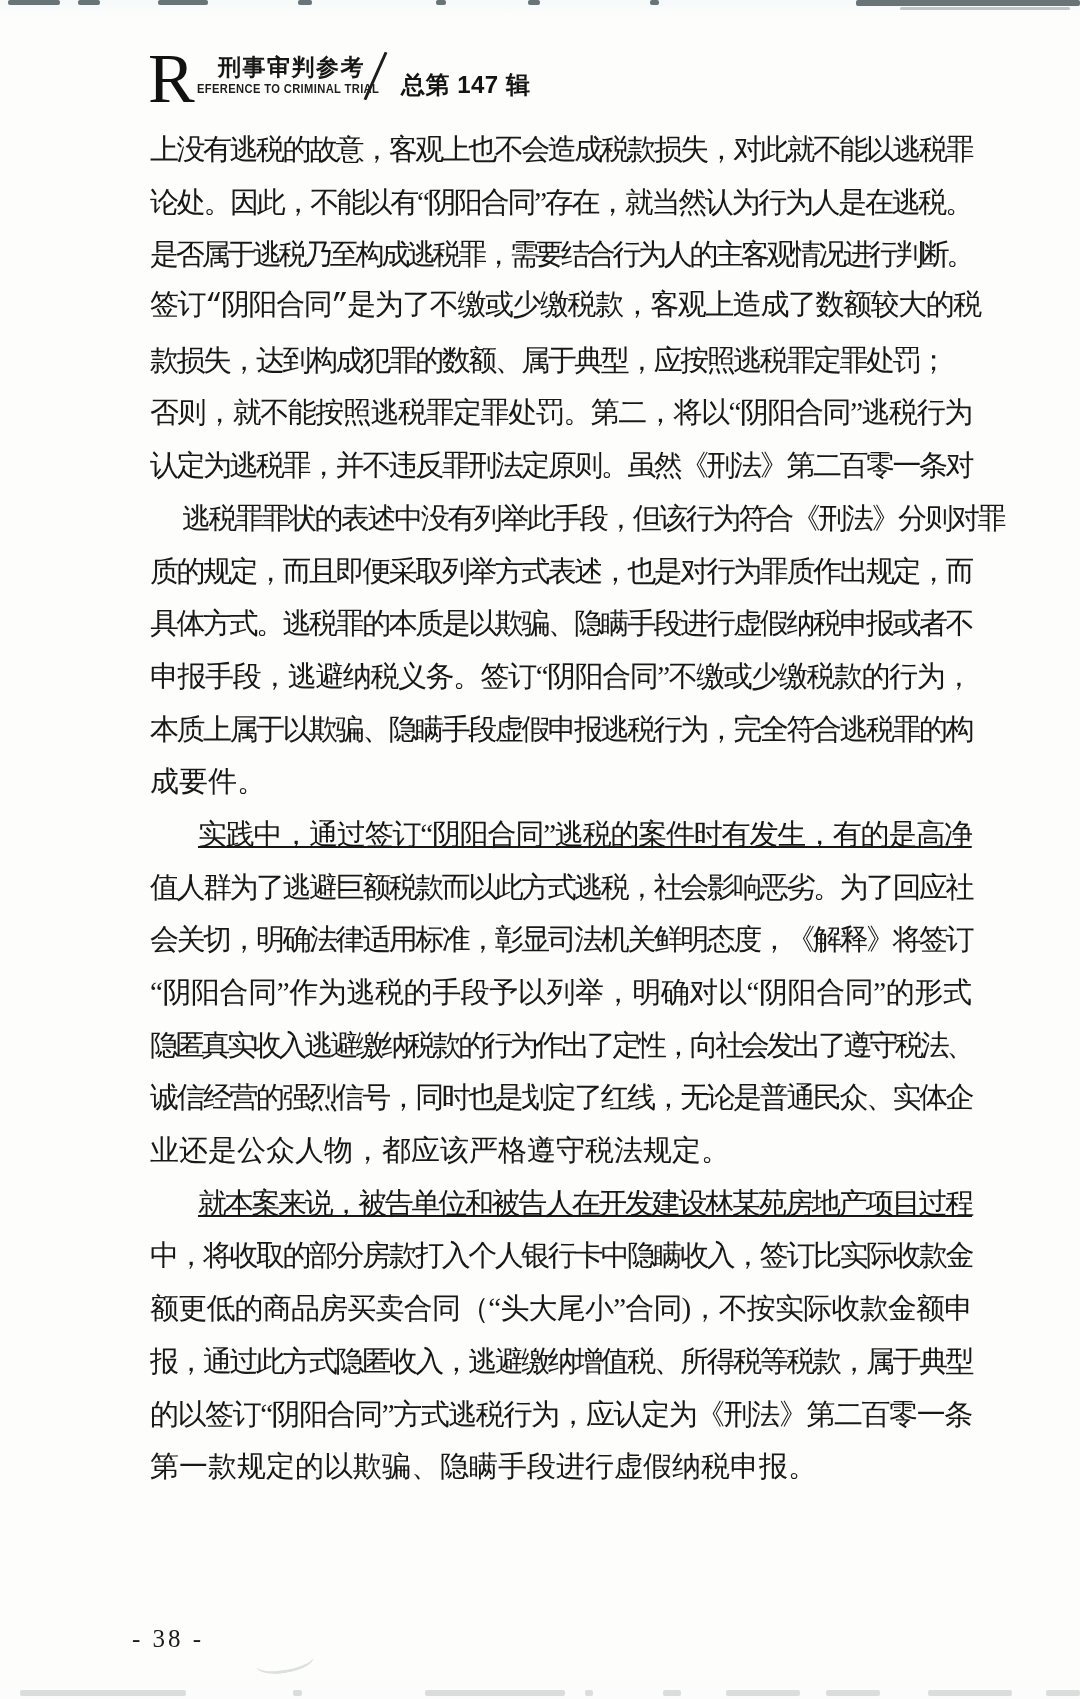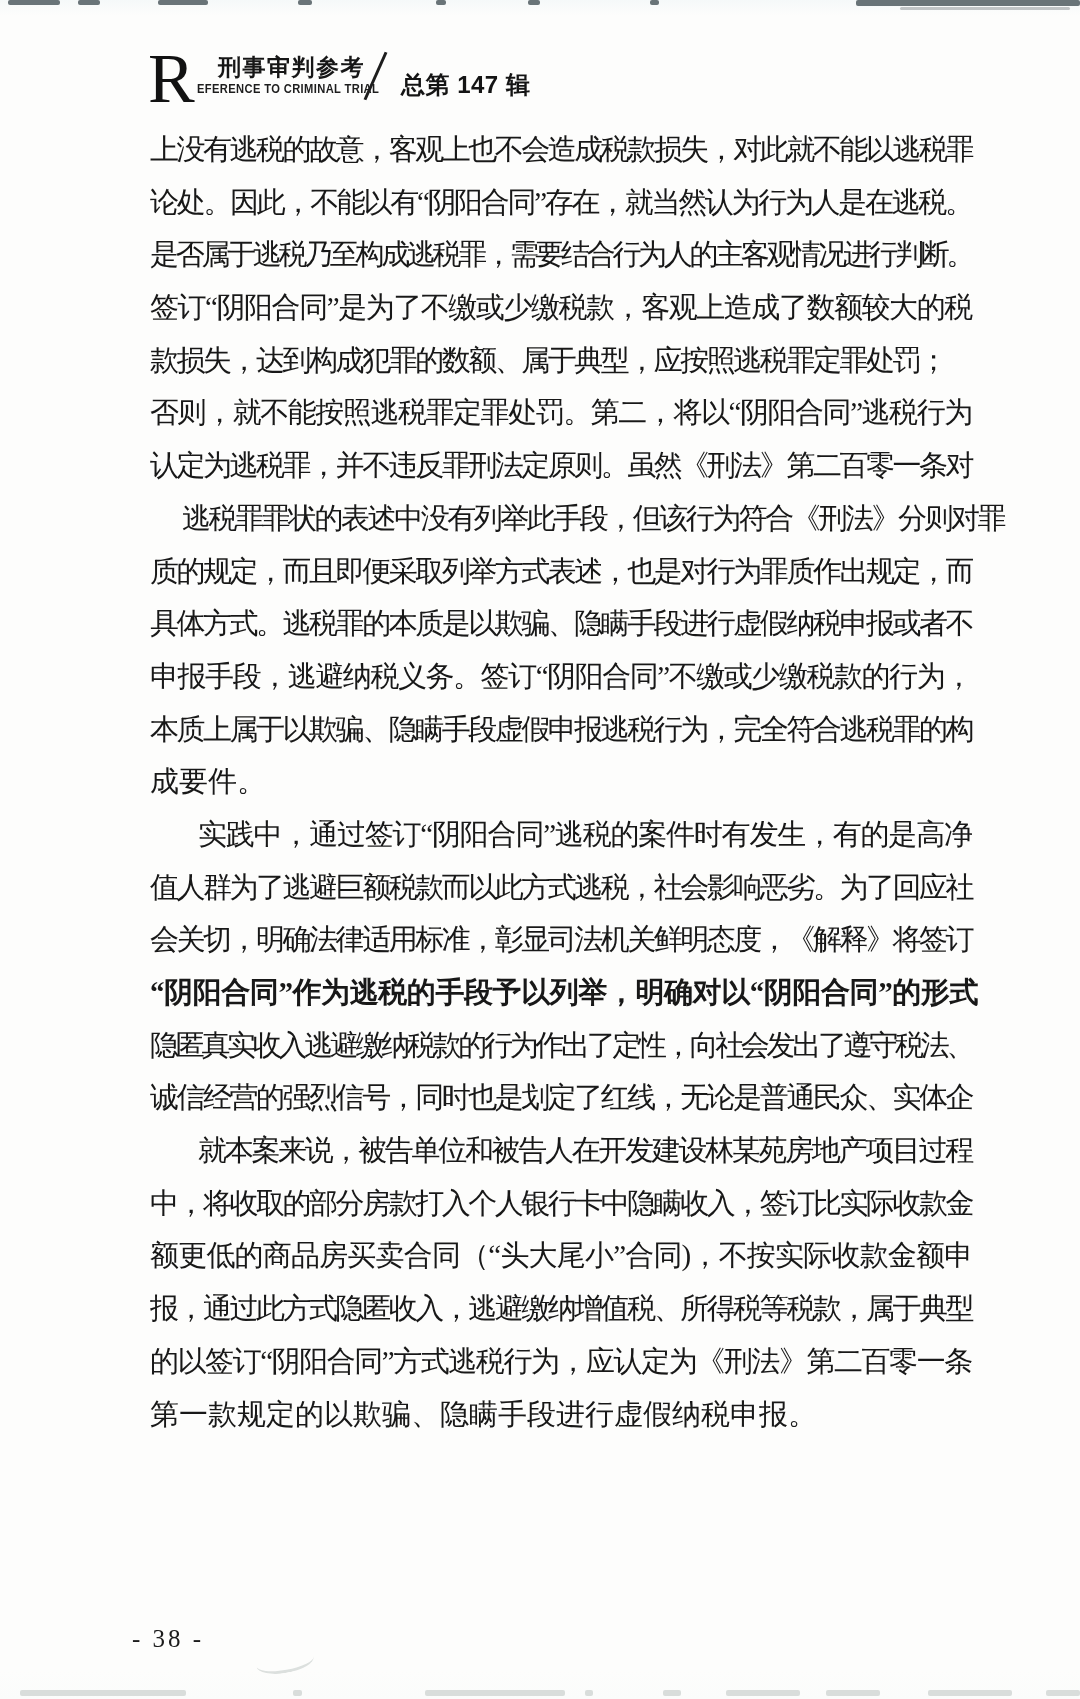--- a/index.html
+++ b/index.html
@@ -30,21 +30,21 @@
   .volume {
     position:absolute; left:401px; top:69px; font-size:24px; font-weight:700;
     letter-spacing:.5px; font-family:"Liberation Sans", sans-serif; color:#141414;
   }
   
   .body-text {
     position:absolute; left:150px; top:123px; width:822px;
     font-size:29px; color:#181818; font-weight:500;
   }
   .line { height:52.7px; line-height:52.7px; white-space:nowrap; }
-  .line.indent { text-indent:48px; }
+  .line.indent { text-indent:48px;text-decoration:underline; }
   
   .page-number {
     position:absolute; left:132px; top:1625px; font-size:25px;
     letter-spacing:3px; color:#1c1c1c;
   }
   
   .artifact-top i {
     position:absolute; top:0; height:5px; background:#3a474c;
     border-radius:2px; opacity:.75; display:block;
   }
@@ -80,36 +80,37 @@
     <div class="logo-cn">刑事审判参考</div>
     <div class="logo-en">EFERENCE TO CRIMINAL TRIAL</div>
     <div class="slash"></div>
     <div class="volume">总第 147 辑</div>
   </header>
 
   <main class="body-text">
       <div class="line" style="letter-spacing: -2.48387px; text-align: right;">上没有逃税的故意，客观上也不会造成税款损失，对此就不能以逃税罪</div>
       <div class="line" style="letter-spacing: -2.3125px;">论处。因此，不能以有“阴阳合同”存在，就当然认为行为人是在逃税。</div>
       <div class="line" style="letter-spacing: -3.3125px;">是否属于逃税乃至构成逃税罪，需要结合行为人的主客观情况进行判断。</div>
-      <div class="line" style="letter-spacing: -1.45161px;">签订“阴阳合同”是为了不缴或少缴税款，客观上造成了数额较大的税</div>
+      <div class="line" style="letter-spacing: -1.45161px; font-family: Liberation Mono, monospace;">签订“阴阳合同”是为了不缴或少缴税款，客观上造成了数额较大的税</div>
       <div class="line" style="letter-spacing: -2.48387px;">款损失，达到构成犯罪的数额、属于典型，应按照逃税罪定罪处罚；</div>
       <div class="line" style="letter-spacing: -1.45161px;">否则，就不能按照逃税罪定罪处罚。第二，将以“阴阳合同”逃税行为</div>
       <div class="line" style="letter-spacing: -2.48387px;">认定为逃税罪，并不违反罪刑法定原则。虽然《刑法》第二百零一条对</div>
       <div class="line" style="letter-spacing: -2.48387px; margin-left: 32px;">逃税罪罪状的表述中没有列举此手段，但该行为符合《刑法》分则对罪</div>
       <div class="line" style="letter-spacing: -2.48387px;">质的规定，而且即便采取列举方式表述，也是对行为罪质作出规定，而</div>
       <div class="line" style="letter-spacing: -2.48387px;">具体方式。逃税罪的本质是以欺骗、隐瞒手段进行虚假纳税申报或者不</div>
       <div class="line" style="letter-spacing: -1.45161px;">申报手段，逃避纳税义务。签订“阴阳合同”不缴或少缴税款的行为，</div>
       <div class="line" style="letter-spacing: -2.48387px;">本质上属于以欺骗、隐瞒手段虚假申报逃税行为，完全符合逃税罪的构</div>
       <div class="line last">成要件。</div>
       <div class="line indent" style="letter-spacing: -1.2069px;">实践中，通过签订“阴阳合同”逃税的案件时有发生，有的是高净</div>
       <div class="line" style="letter-spacing: -2.48387px;">值人群为了逃避巨额税款而以此方式逃税，社会影响恶劣。为了回应社</div>
       <div class="line" style="letter-spacing: -2.48387px;">会关切，明确法律适用标准，彰显司法机关鲜明态度，《解释》将签订</div>
-      <div class="line" style="letter-spacing: -0.419355px; font-weight: bold;">“阴阳合同”作为逃税的手段予以列举，明确对以“阴阳合同”的形式</div>
+      <div class="line" style="letter-spacing: -0.419355px;">“阴阳合同”作为逃税的手段予以列举，明确对以“阴阳合同”的形式</div>
       <div class="line" style="letter-spacing: -3.3125px;">隐匿真实收入逃避缴纳税款的行为作出了定性，向社会发出了遵守税法、</div>
       <div class="line" style="letter-spacing: -2.48387px;">诚信经营的强烈信号，同时也是划定了红线，无论是普通民众、实体企</div>
+      <div class="line last">业还是公众人物，都应该严格遵守税法规定。</div>
       <div class="line indent" style="letter-spacing: -2.31034px;">就本案来说，被告单位和被告人在开发建设林某苑房地产项目过程</div>
       <div class="line" style="letter-spacing: -2.48387px;">中，将收取的部分房款打入个人银行卡中隐瞒收入，签订比实际收款金</div>
       <div class="line" style="letter-spacing: -0.806452px;">额更低的商品房买卖合同（“头大尾小”合同)，不按实际收款金额申</div>
       <div class="line" style="letter-spacing: -2.48387px;">报，通过此方式隐匿收入，逃避缴纳增值税、所得税等税款，属于典型</div>
       <div class="line" style="letter-spacing: -1.45161px;">的以签订“阴阳合同”方式逃税行为，应认定为《刑法》第二百零一条</div>
       <div class="line last">第一款规定的以欺骗、隐瞒手段进行虚假纳税申报。</div>
     </main>
 
   <footer>
     <div class="page-number">- 38 -</div>

